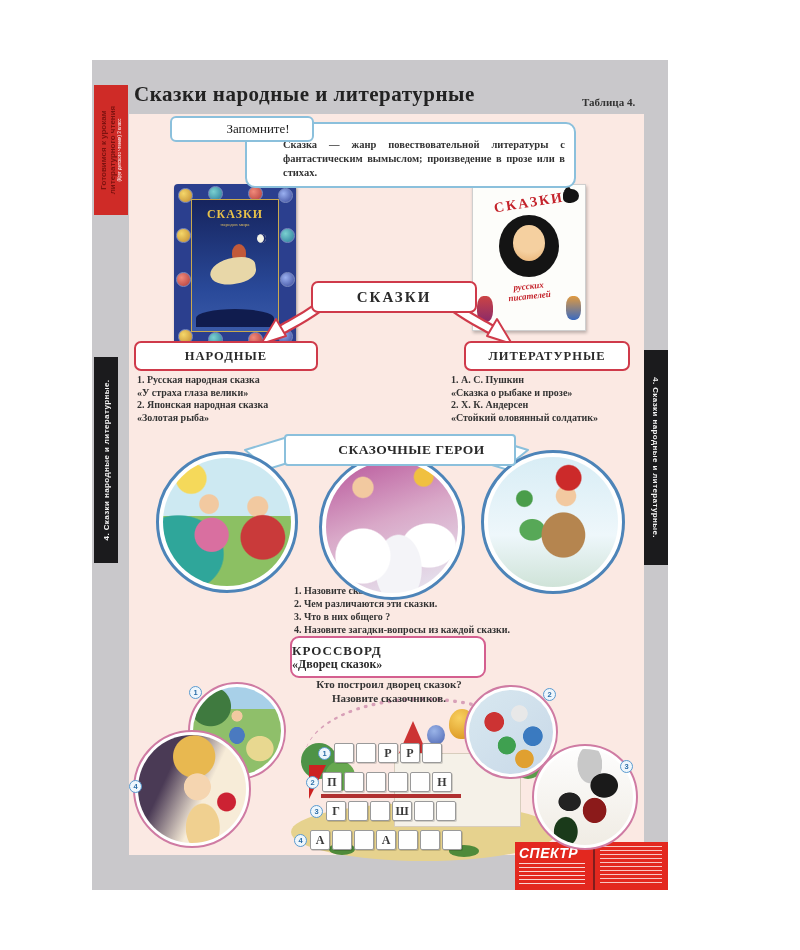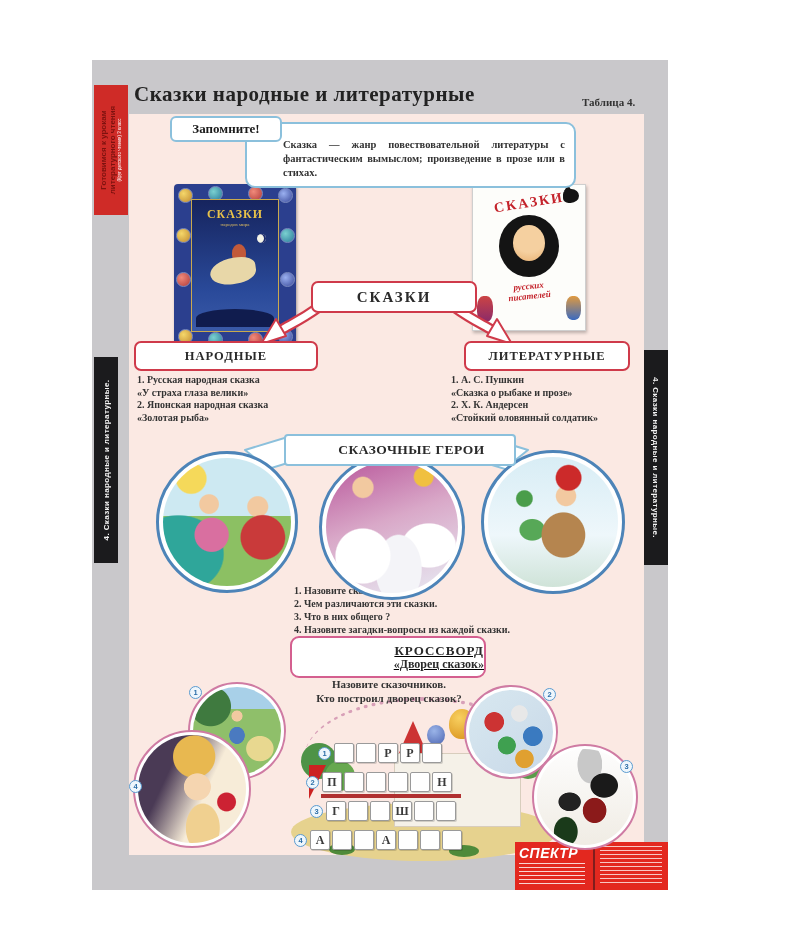--- a/index.html
+++ b/index.html
@@ -22,21 +22,21 @@
   .tab-black-left .vwrap{position:absolute;left:0;top:206px;width:206px;height:24px;transform:rotate(-90deg);
      transform-origin:left top;display:flex;align-items:center;justify-content:center;}
   .tab-black-right{position:absolute;left:551px;top:290px;width:25px;height:215px;background:#1b1b1d;}
   .tab-black-right .vwrap{position:absolute;left:25px;top:0;width:215px;height:25px;transform:rotate(90deg);
      transform-origin:left top;display:flex;align-items:center;justify-content:center;}
   .tabtext{font-size:8px;font-weight:bold;color:#f4f4f4;letter-spacing:.4px;white-space:nowrap;font-family:"Liberation Sans",sans-serif;}
 
   
   .remember-label{position:absolute;left:41px;top:2px;width:108px;height:22px;background:#fff;
      border:2px solid #8bc0dc;border-radius:6px;display:flex;align-items:center;justify-content:center;
-     font-size:13px;font-weight:bold;color:#1a1a1a;z-index:5;}
+     font-size:13px;font-weight:normal;color:#1a1a1a;z-index:5;padding-left:32px;}
   .remember-box{position:absolute;left:116px;top:8px;width:282px;background:#fff;border:2px solid #8bc0dc;
      border-radius:10px;padding:14px 9px 6px 36px;font-size:10.5px;font-weight:bold;color:#333;
      text-align:justify;line-height:1.32;z-index:4;}
 
   
   .book-folk{position:absolute;left:45px;top:70px;width:122px;height:163px;background:#2b3f8e;
      border-radius:4px;box-shadow:1px 2px 3px rgba(0,0,0,.35);z-index:2;}
   .book-folk .panel{position:absolute;left:17px;top:15px;right:17px;bottom:15px;
      background:linear-gradient(#16245e,#2a4a9a 70%,#3a5aa8);border:1px solid #c9a94e;}
   .book-folk .bt{position:absolute;left:0;right:0;top:7px;text-align:center;font-size:12px;font-weight:bold;
@@ -113,22 +113,22 @@
      radial-gradient(ellipse at 58% 60%, #b5854f 0 20%, transparent 21%),
      radial-gradient(circle at 28% 32%, #4a9d4a 0 6%, transparent 7%),
      radial-gradient(ellipse at 34% 56%, #57a857 0 10%, transparent 11%),
      linear-gradient(#d8edf5,#eef7fb 60%,#cfe3d8);}
 
   .questions{position:absolute;left:165px;top:470px;font-size:10px;font-weight:bold;color:#333;
      line-height:13px;z-index:2;}
 
   
   .cw-title{position:absolute;left:161px;top:522px;width:192px;height:38px;background:#fff;
-     border:2.5px solid #d45f8f;border-radius:9px;display:flex;flex-direction:column;align-items:flex-end;
-     justify-content:center;z-index:4;text-decoration:underline;}
+     border:2.5px solid #d45f8f;border-radius:9px;display:flex;flex-direction:column;align-items:flex-start;
+     justify-content:center;z-index:4;}
   .cw-title .l1{font-size:13px;font-weight:bold;color:#2a2a2a;letter-spacing:1px;line-height:14px;}
   .cw-title .l2{font-size:12px;font-weight:bold;color:#2a2a2a;line-height:13px;}
   .cw-prompt{position:absolute;left:120px;top:563px;width:280px;text-align:center;font-size:11px;
      font-weight:bold;color:#333;line-height:14px;z-index:4;}
 
   .castle{position:absolute;left:170px;top:577px;width:250px;height:162px;z-index:1;}
   .castle .garland{position:absolute;left:5px;top:6px;width:238px;height:120px;border-radius:50%;
      border-top:4px dotted #d8a0b8;}
   .castle .sand{position:absolute;left:-8px;bottom:-8px;width:266px;height:58px;border-radius:50%;
      background:#e6d28e;}
@@ -324,22 +324,22 @@
         <div>2. Чем различаются эти сказки.</div>
         <div>3. Что в них общего ?</div>
         <div>4. Назовите загадки-вопросы из каждой сказки.</div>
       </div>
 
       <div class="cw-title">
         <div class="l1">КРОССВОРД</div>
         <div class="l2">«Дворец сказок»</div>
       </div>
       <div class="cw-prompt">
+        <div>Кто построил дворец сказок?</div>
         <div>Назовите  сказочников.</div>
-        <div>Кто построил дворец сказок?</div>
       </div>
 
       <div class="castle">
         <div class="garland"></div>
         <div class="tree1"></div>
         <div class="tree2"></div>
         <div class="tree3"></div>
         <div class="sand"></div>
         <div class="wall"></div>
         <div class="cone-red"></div>

